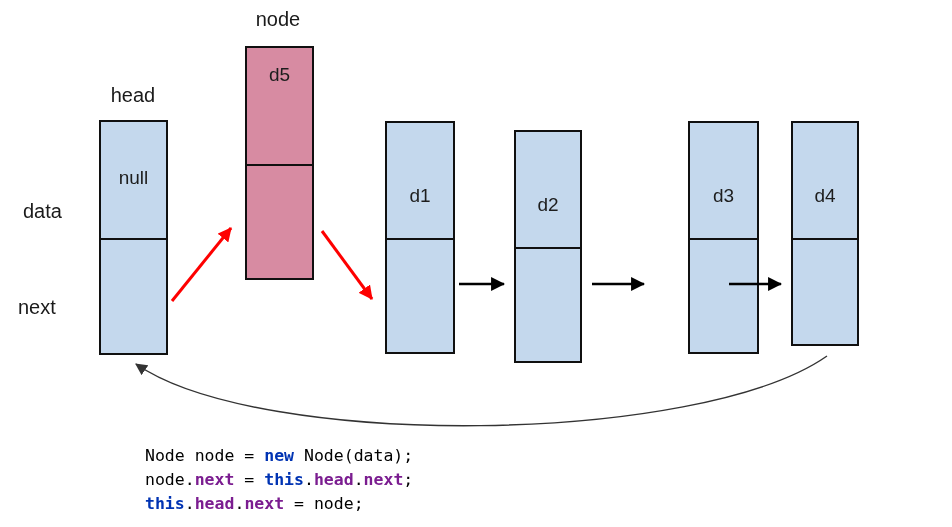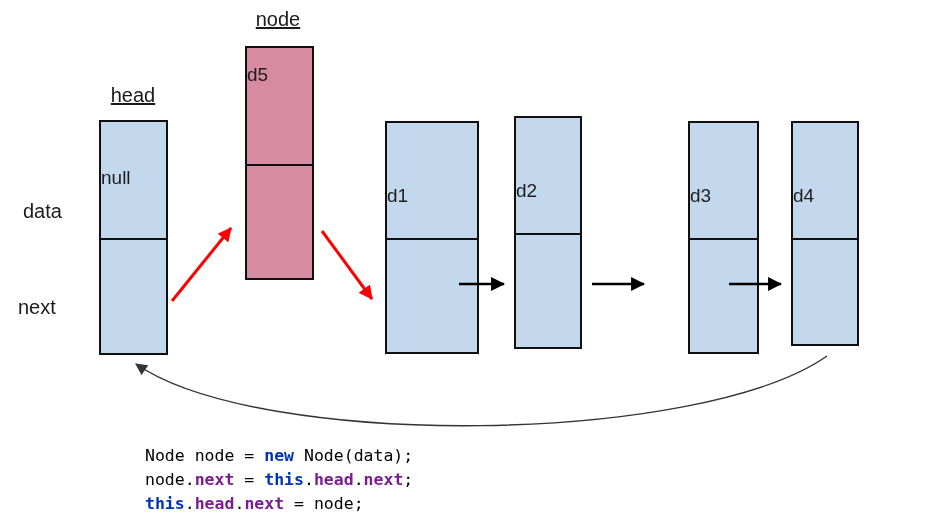--- a/index.html
+++ b/index.html
@@ -10,35 +10,35 @@
     font-family:"Liberation Sans","DejaVu Sans",sans-serif;
     color:#1a1a1a;
     overflow:hidden;
   }
   .lbl{
     position:absolute;
     font-size:20px;
     color:#1a1a1a;
     white-space:nowrap;
   }
-  .lbl.centered{transform:translateX(-50%);text-decoration:underline;}
+  .lbl.centered{transform:translateX(-50%);}
   .box{
     position:absolute;
     box-sizing:border-box;
     border:2px solid #101010;
   }
   .box.blue{background:var(--list-fill,#c4d8ed);}
   .box.pink{background:var(--new-fill,#d78ba2);}
   .box .divider{
     position:absolute;left:-1px;right:-1px;height:2px;
     background:#101010;
   }
   .box .val{
     position:absolute;left:0;right:0;
-    text-align:left;
+    text-align:center;
     font-size:19px;
     color:#1d1d1d;
   }
   #arrow-layer{position:absolute;left:0;top:0;}
   #code-block{
     position:absolute;
     left:145px;top:444px;
     font-family:"DejaVu Sans Mono","Liberation Mono",monospace;
     font-size:16.5px;
     line-height:24px;
@@ -61,26 +61,26 @@
   <div class="box blue" style="left:99px;top:120px;width:69px;height:235px;">
     <div class="divider" style="top:116px;"></div>
     <div class="val" style="top:45px;">null</div>
   </div>
 
   <div class="box pink" style="left:245px;top:46px;width:69px;height:234px;">
     <div class="divider" style="top:116px;"></div>
     <div class="val" style="top:16px;">d5</div>
   </div>
 
-  <div class="box blue" style="left:385px;top:121px;width:94px;height:233px;">
+  <div class="box blue" style="left:385px;top:121px;width:70px;height:233px;">
     <div class="divider" style="top:115px;"></div>
     <div class="val" style="top:62px;">d1</div>
   </div>
 
-  <div class="box blue" style="left:514px;top:116px;width:68px;height:233px;">
+  <div class="box blue" style="left:514px;top:130px;width:68px;height:233px;">
     <div class="divider" style="top:115px;"></div>
     <div class="val" style="top:62px;">d2</div>
   </div>
 
   <div class="box blue" style="left:688px;top:121px;width:71px;height:233px;">
     <div class="divider" style="top:115px;"></div>
     <div class="val" style="top:62px;">d3</div>
   </div>
 
   <div class="box blue" style="left:791px;top:121px;width:68px;height:225px;">

